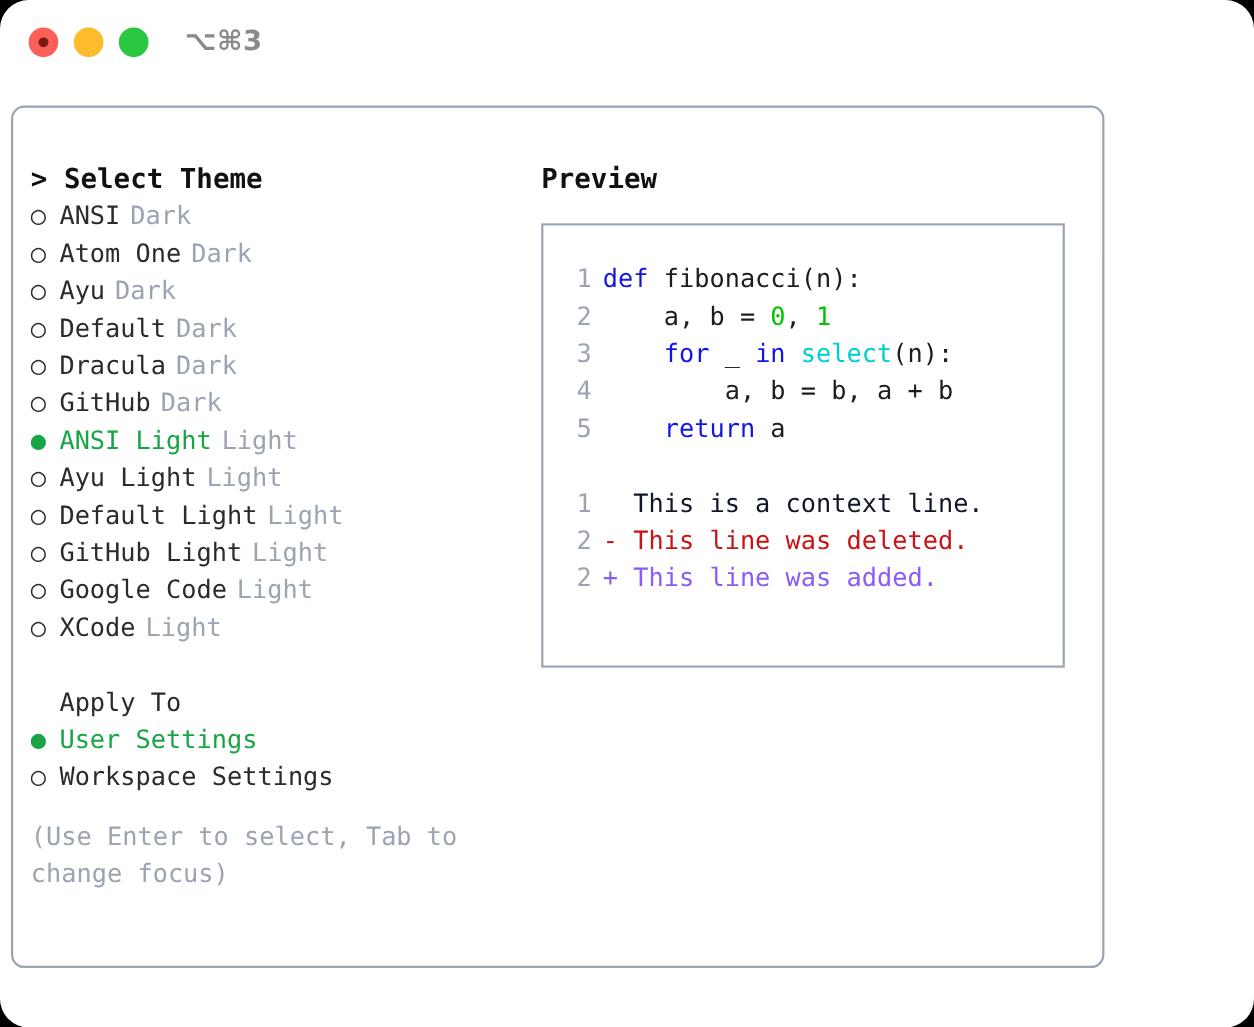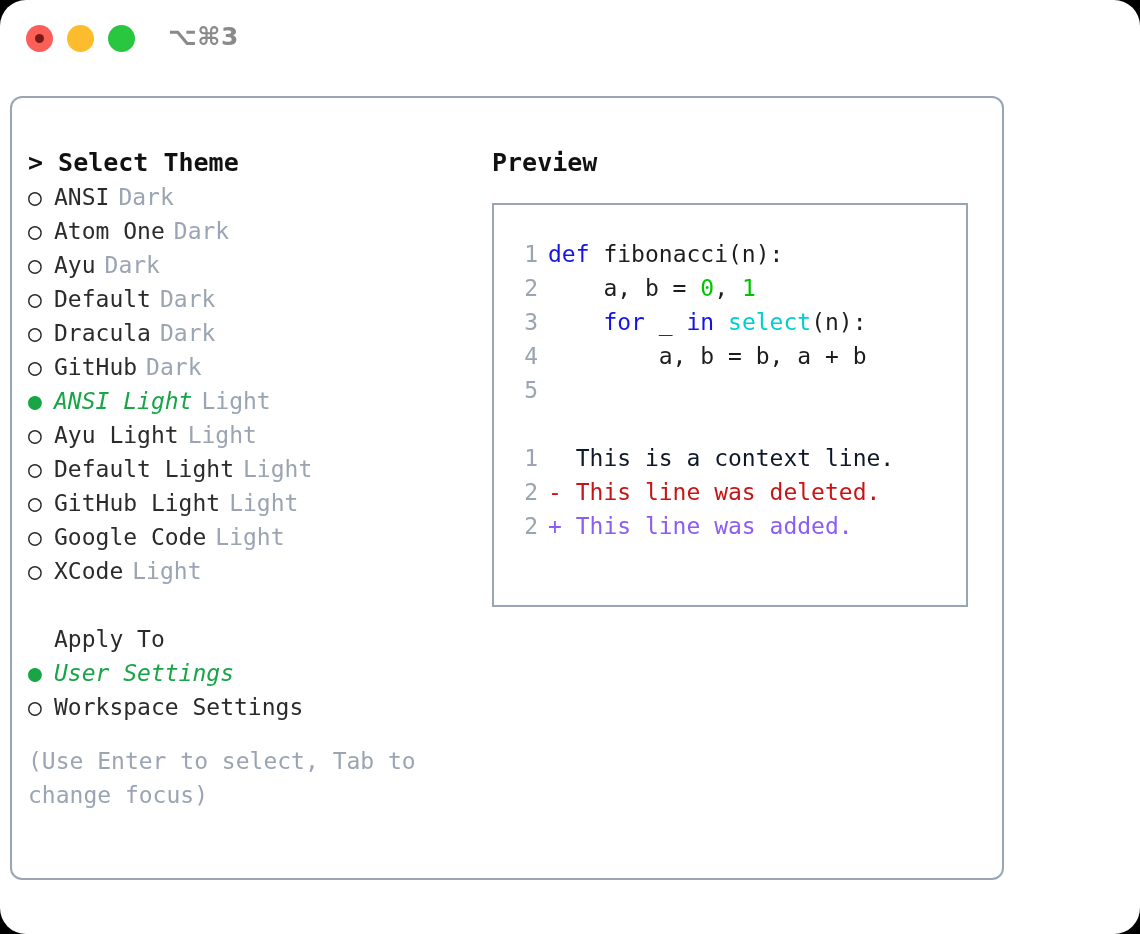--- a/index.html
+++ b/index.html
@@ -117,21 +117,21 @@
     letter-spacing: 0px;
   }
   .bullet {
     display: inline-block;
     width: 26px;
     flex: 0 0 26px;
     color: #2b2b2b;
     font-size: 23px;
   }
   .bullet.on { color: #17a546; }
-  .row.selected .label { color: #17a546; font-style: italic; }
+  .row.selected .label { color: #17a546; }
   .label { color: #2b2b2b; }
   .tag {
     color: #9aa4b2;
     margin-left: 9px;
   }
   .row.selected .tag { color: #9aa4b2; }
 
   .apply-head {
     font-size: 23px;
     line-height: 34px;
@@ -237,21 +237,21 @@
     </div>
 
     <div class="col-right">
       <div class="preview-title">Preview</div>
       <div class="preview-box">
         <div id="code-block">
             <div class="code-line"><span class="lineno">1</span><span><span class="tok-kw">def </span><span class="tok-txt">fibonacci(n):</span></span></div>
             <div class="code-line"><span class="lineno">2</span><span><span class="tok-txt">    a, b = </span><span class="tok-num">0</span><span class="tok-txt">, </span><span class="tok-num">1</span></span></div>
             <div class="code-line"><span class="lineno">3</span><span><span class="tok-txt">    </span><span class="tok-kw">for</span><span class="tok-txt"> _ </span><span class="tok-kw">in</span><span class="tok-txt"> </span><span class="tok-fn">select</span><span class="tok-txt">(n):</span></span></div>
             <div class="code-line"><span class="lineno">4</span><span><span class="tok-txt">        a, b = b, a + b</span></span></div>
-            <div class="code-line"><span class="lineno">5</span></div>
+            <div class="code-line"><span class="lineno">5</span><span><span class="tok-txt">    </span><span class="tok-kw">return</span><span class="tok-txt"> a</span></span></div>
           </div>
         <div class="code-blank"></div>
         <div id="diff-block">
             <div class="code-line"><span class="lineno">1</span><span><span class="tok-ctx">  This is a context line.</span></span></div>
             <div class="code-line"><span class="lineno">2</span><span><span class="tok-del">- This line was deleted.</span></span></div>
             <div class="code-line"><span class="lineno">2</span><span><span class="tok-add">+ This line was added.</span></span></div>
           </div>
       </div>
     </div>
 

